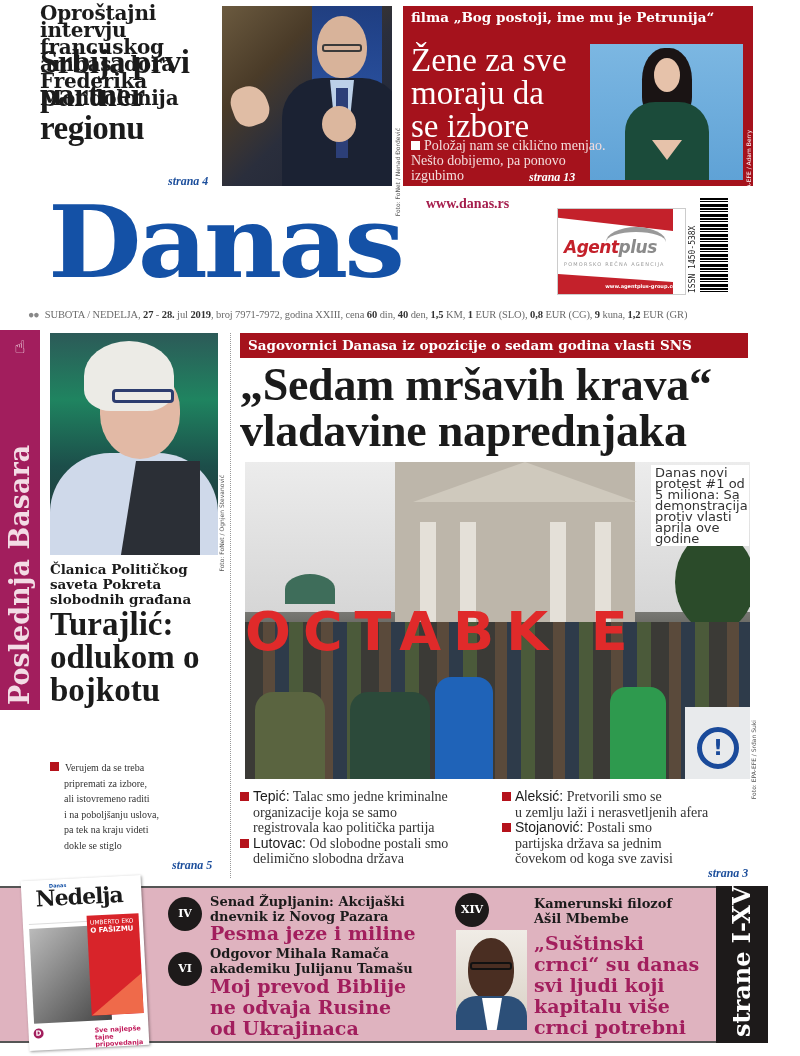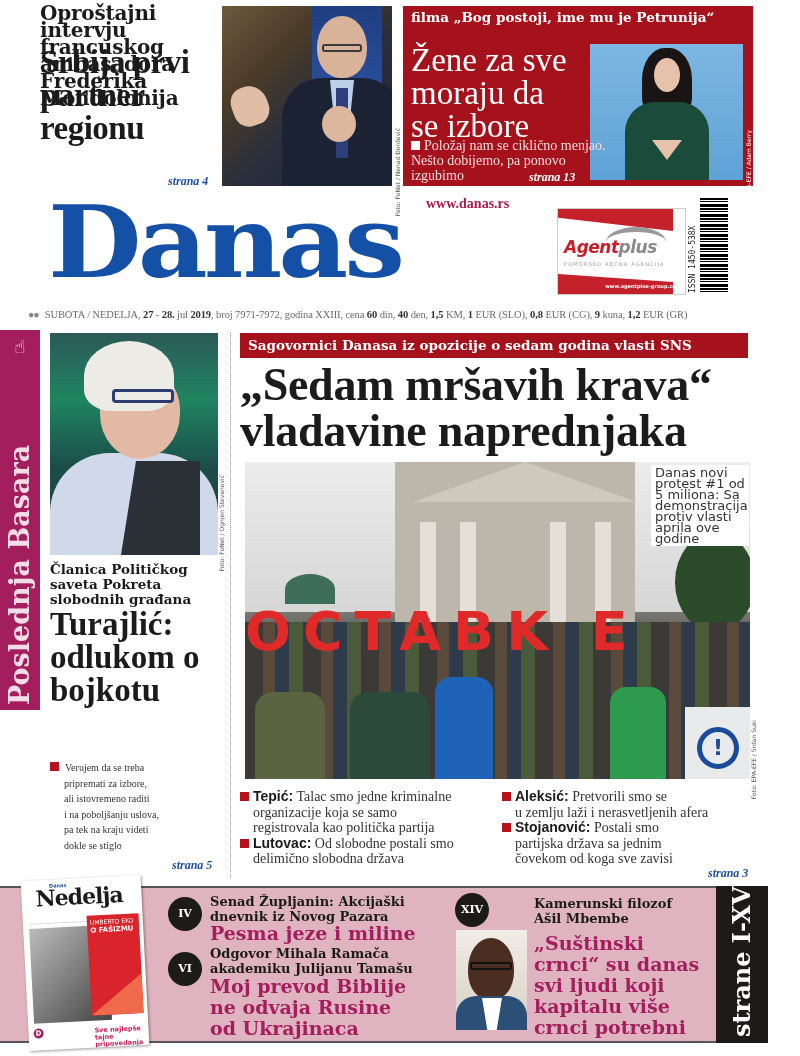--- a/index.html
+++ b/index.html
@@ -104,21 +104,21 @@
   .main-photo .letters { position: absolute; left: 0; top: 140px; width: 505px; height: 60px; font-family: "DejaVu Sans", sans-serif; font-weight: bold; font-size: 54px; line-height: 60px; color: #e02a2a; letter-spacing: 12px; white-space: nowrap; }
   .main-caption { left: 651px; top: 465px; width: 98px; background: #fff; padding: 2px 4px; font-family: "DejaVu Sans", sans-serif; font-size: 13px; line-height: 11px; color: #333; }
   .main-credit { left: 750px; top: 720px; }
 
   .quotes { left: 240px; top: 789px; width: 520px; font-family: "Liberation Sans", sans-serif; }
   .qcol { position: absolute; top: 0; font-family: "Liberation Serif", serif; font-size: 14px; line-height: 15.5px; color: #333; }
   .qcol.left { left: 0; width: 250px; }
   .qcol.right { left: 262px; width: 250px; }
   .q { display: block; margin-bottom: 0; }
   .q .sq { display: inline-block; width: 9px; height: 9px; background: #b5121b; margin-right: 4px; }
-  .q b { font-family: "Liberation Sans", sans-serif; font-weight: bold; color: #1b1b1b; }
+  .q b { font-family: "Liberation Sans", sans-serif; font-weight: normal; color: #1b1b1b; }
   .q .cont { display: block; padding-left: 13px; }
   .main-strana { left: 708px; top: 866px; }
 
   
   .supp { left: 0; top: 886px; width: 768px; height: 157px; background: #dfb3bf; border-top: 2px solid #555; border-bottom: 2px solid #555; }
   .supp-tab { left: 716px; top: 886px; width: 52px; height: 157px; background: #1d1a1a; }
   .supp-tab-text { position: absolute; left: 722px; top: 892px; width: 40px; height: 145px; writing-mode: vertical-rl; transform: rotate(180deg); font-family: "DejaVu Serif", serif; font-weight: 900; font-size: 24px; line-height: 40px; color: #fff; text-align: center; white-space: nowrap; }
   .mag { left: 25px; top: 878px; width: 120px; height: 170px; background: #fff; transform: rotate(-3deg); box-shadow: 1px 1px 3px rgba(0,0,0,.4); overflow: hidden; }
   .mag .mast-small { position: absolute; left: 28px; top: 3px; font-family: "DejaVu Sans", sans-serif; font-size: 5px; font-weight: bold; color: #1451a6; }
   .mag .mast { position: absolute; left: 14px; top: 5px; font-family: "DejaVu Serif", serif; font-weight: 900; font-size: 22px; color: #1b1b1b; letter-spacing: -1px; }

